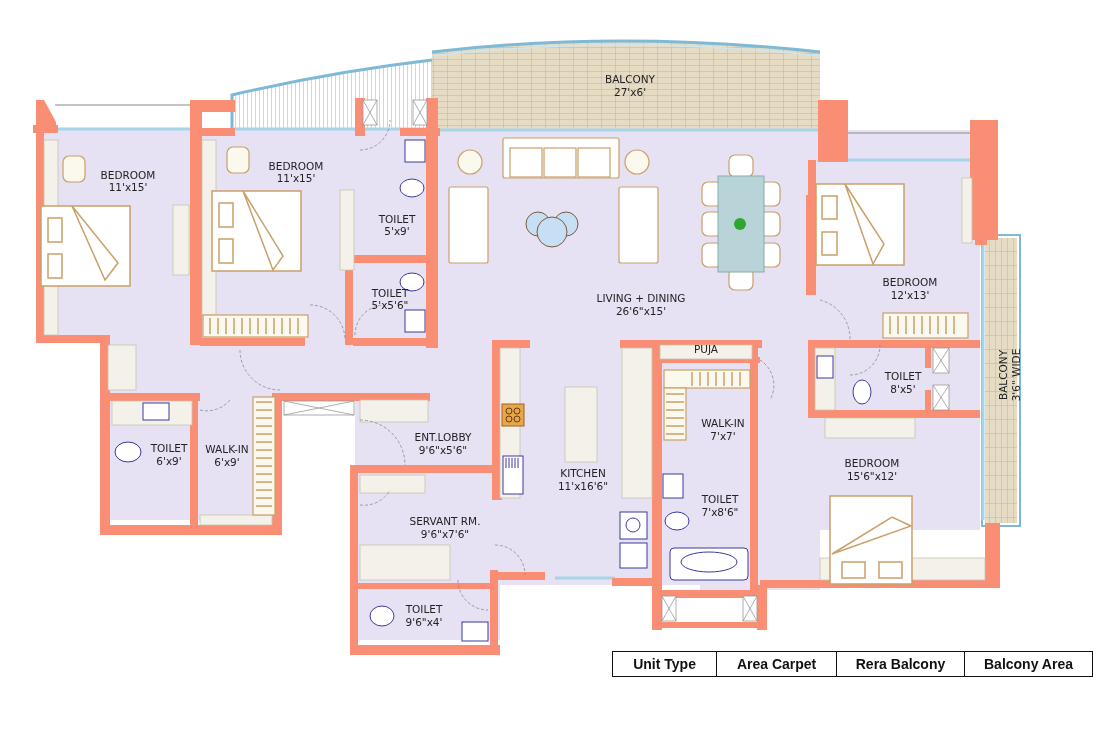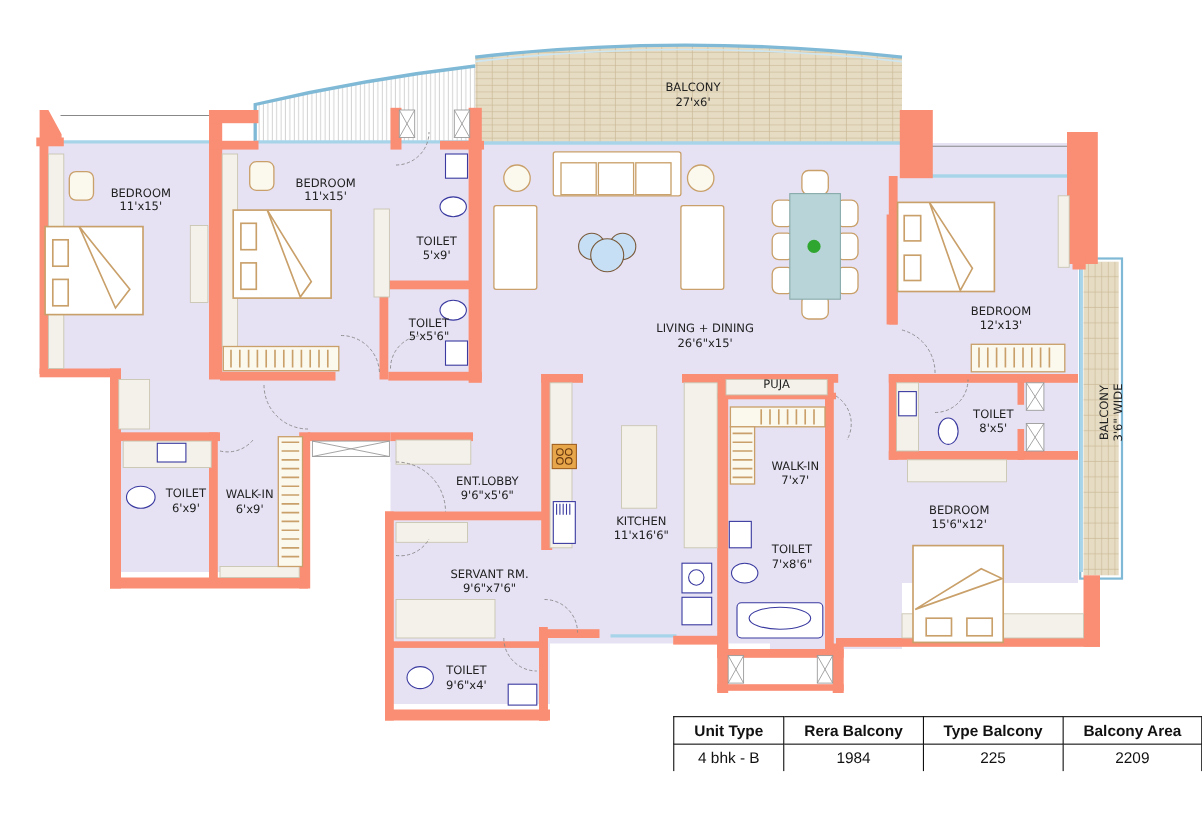--- a/index.html
+++ b/index.html
@@ -336,24 +336,18 @@
     <text class="lbl" x="169" y="465">6'x9'</text>
     <text class="lbl" x="227" y="453">WALK-IN</text>
     <text class="lbl" x="227" y="466">6'x9'</text>
   </g>
 </svg>
 
 <table class="area">
   <tbody>
       <tr>
     <th class="c1">Unit Type</th>
-    <th class="c2">Rera Balcony</th>
-    <th class="c3">Type Balcony</th>
+    <th class="c2">Area Carpet</th>
+    <th class="c3">Rera Balcony</th>
     <th class="c4">Balcony Area</th>
-  </tr>
-  <tr>
-    <td>4 bhk - B</td>
-    <td>1984</td>
-    <td>225</td>
-    <td>2209</td>
   </tr>
 </tbody>
   </table>
 
 </body></html>

